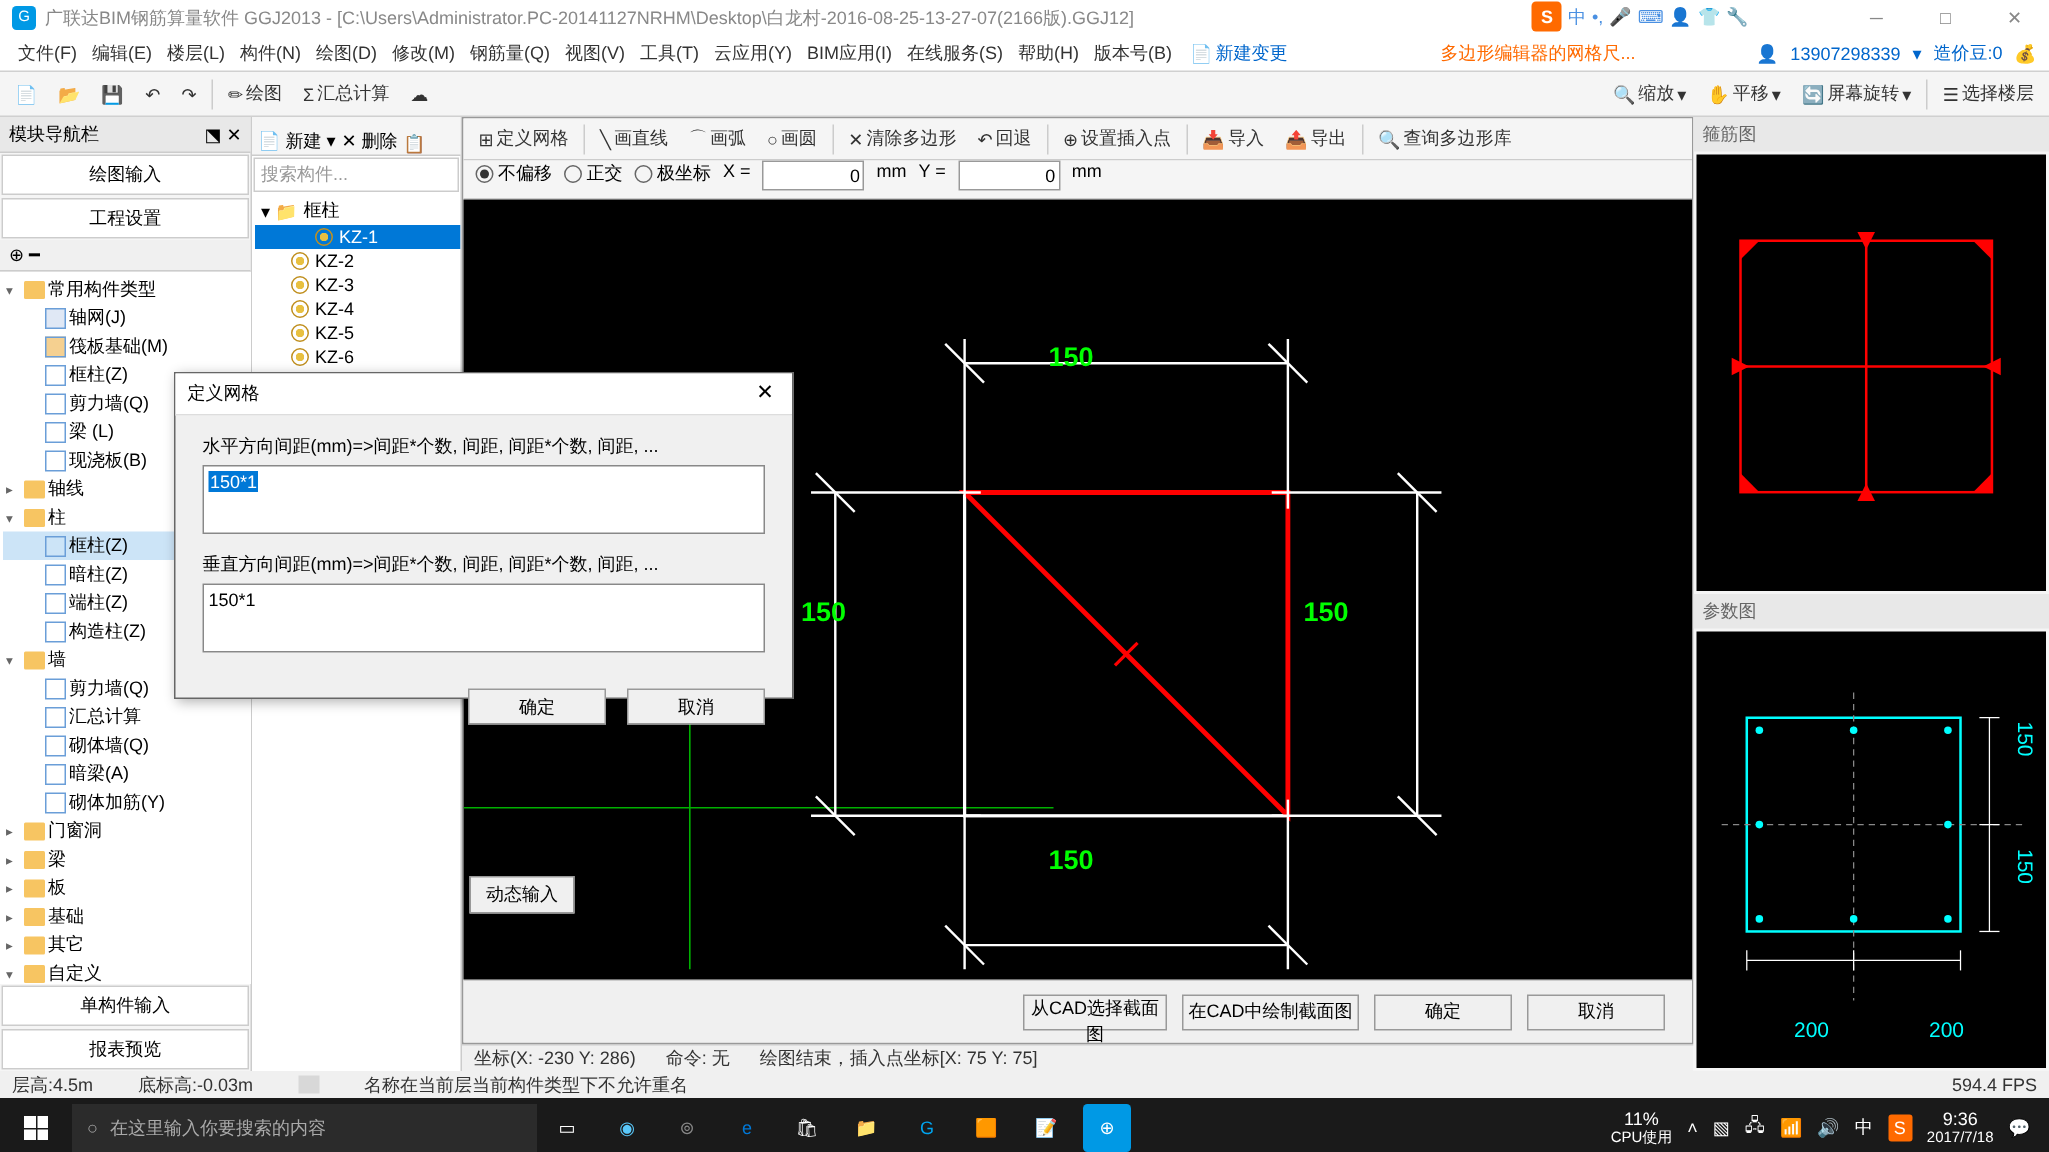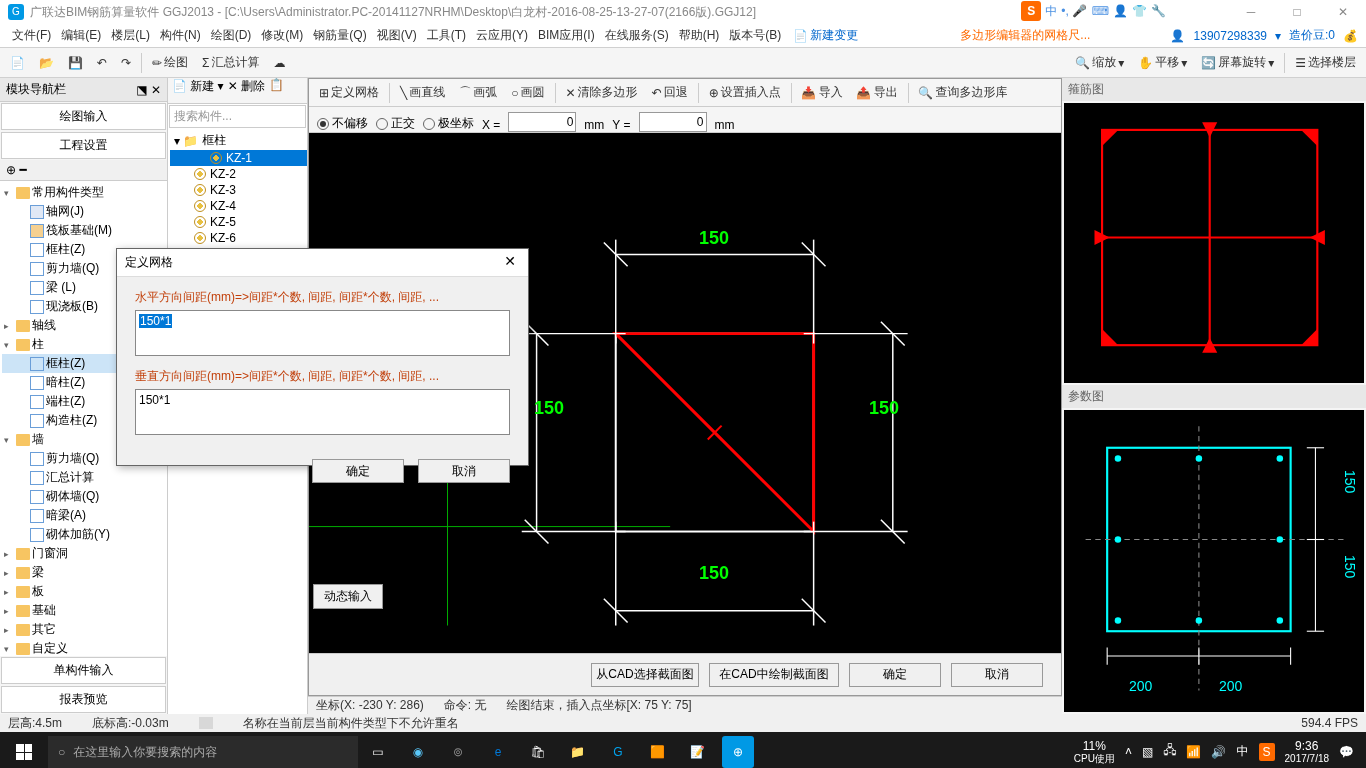--- a/index.html
+++ b/index.html
@@ -21,59 +21,59 @@
 .panel-header{background:#e8e8e8;padding:3px 6px;display:flex;align-items:center;justify-content:space-between;border-bottom:1px solid #ccc}
 .panel-btn{text-align:center;padding:4px;border:1px solid #ccc;background:#fff;margin:1px}
 .panel-btn.active{background:#fff}
 .tree{flex:1;overflow:auto;background:#fff;padding:2px}
 .tree-node{padding:1px 2px;display:flex;align-items:center;gap:2px;white-space:nowrap}
 .tree-indent2{padding-left:28px}
 .fold-icon{width:10px;height:10px;color:#666;font-size:9px}
 .folder-icon{width:14px;height:12px;background:#f7c562;border-radius:1px}
 .item-icon{width:14px;height:14px;border:1px solid #6a9ed8;display:inline-block}
 .mid-panel{width:140px;background:#fff;border-right:1px solid #ccc;display:flex;flex-direction:column}
-.mid-toolbar{height:26px;display:flex;align-items:flex-start;gap:4px;padding:0 4px;border-bottom:1px solid #ccc;background:#f5f5f5}
+.mid-toolbar{height:26px;display:flex;align-items:flex-end;gap:4px;padding:0 4px;border-bottom:1px solid #ccc;background:#f5f5f5}
 .search-box{border:1px solid #ccc;padding:2px 4px;color:#999;margin:1px}
 .kz-list{flex:1;overflow:auto;padding:2px;padding-right:0}
 .kz-item{padding:1px 4px;display:flex;align-items:center;gap:4px}
 .kz-item.selected{background:#0078d7;color:#fff}
 .gear{width:12px;height:12px;background:radial-gradient(circle,#e8c040 40%,transparent 41%);border:1px solid #c09020;border-radius:50%}
 .center{flex:1;display:flex;flex-direction:column;background:#fff}
 .poly-editor{flex:1;display:flex;flex-direction:column;border:1px solid #999}
 .poly-title{background:#f0f0f0;padding:4px 8px;border-bottom:1px solid #ccc;color:#555}
 .poly-toolbar{height:28px;background:#f5f5f5;display:flex;align-items:center;padding:0 6px;gap:6px;border-bottom:1px solid #ccc}
-.poly-toolbar2{height:26px;background:#f5f5f5;display:flex;align-items:flex-end;padding:0 8px;gap:8px;border-bottom:1px solid #ccc}
+.poly-toolbar2{height:26px;background:#f5f5f5;display:flex;align-items:flex-start;padding:0 8px;gap:8px;border-bottom:1px solid #ccc}
 .radio{display:flex;align-items:center;gap:3px}
 .radio-dot{width:12px;height:12px;border:1px solid #666;border-radius:50%;display:flex;align-items:center;justify-content:center}
 .radio-dot.checked::after{content:"";width:6px;height:6px;background:#333;border-radius:50%}
 .num-input{width:68px;border:1px solid #999;padding:2px;text-align:right;background:#fff}
 .canvas-wrap{flex:1;display:flex}
 .canvas{flex:1;background:#000;position:relative}
 .dim-text{position:absolute;color:#00ff00;font-size:18px;font-weight:bold;font-family:Arial}
 .dim-text2{position:absolute;color:#00ffff;font-size:14px;font-family:Arial}
 .bottom-btns{height:42px;display:flex;justify-content:flex-end;align-items:center;gap:10px;padding:0 18px;background:#f0f0f0;border-top:1px solid #ccc}
 .dlg-btn{width:92px;height:24px;border:1px solid #999;background:#f0f0f0}
 .dyn-input{position:absolute;bottom:44px;left:4px;border:1px solid #999;background:#f0f0f0;padding:3px 10px}
-.right-panel{width:304px;background:#f5f5f5;display:flex;flex-direction:column}
+.right-panel{width:237px;background:#f5f5f5;display:flex;flex-direction:column}
 .right-header{background:#e8e8e8;padding:3px 6px;color:#666}
 .right-canvas{flex:1;background:#000;margin:2px;position:relative}
 .status-bar{height:18px;background:#f0f0f0;display:flex;align-items:center;padding:0 8px;color:#333;border-top:1px solid #ccc;gap:20px}
 .status2{height:18px;background:#f0f0f0;display:flex;align-items:center;padding:0 8px;color:#333;gap:30px}
 .taskbar{height:40px;background:#1a1a1a;display:flex;align-items:center;color:#fff}
 .start{width:48px;height:40px;display:flex;align-items:center;justify-content:center}
 .win-logo{width:16px;height:16px;display:grid;grid-template-columns:1fr 1fr;grid-template-rows:1fr 1fr;gap:1px}
 .win-logo span{background:#fff}
 .search-bar{width:310px;height:32px;background:#2b2b2b;display:flex;align-items:center;padding:0 10px;color:#aaa;gap:8px}
 .task-icon{width:40px;height:40px;display:flex;align-items:center;justify-content:center}
 .tray{margin-left:auto;display:flex;align-items:center;gap:10px;padding-right:12px;color:#fff}
 .dialog{position:absolute;left:116px;top:248px;width:413px;height:218px;background:#f0f0f0;border:1px solid #666;box-shadow:2px 2px 8px rgba(0,0,0,0.3);z-index:100}
 .dlg-title{height:28px;display:flex;align-items:center;justify-content:space-between;padding:0 8px;background:#fff;border-bottom:1px solid #ddd}
 .dlg-close{width:20px;height:20px;text-align:center;font-size:14px}
 .dlg-body{padding:12px 18px}
-.dlg-label{margin-bottom:4px;color:#c2410c}
+.dlg-label{margin-bottom:4px;color:#000000}
 .dlg-input{width:100%;height:46px;border:1px solid #888;background:#fff;padding:3px;margin-bottom:12px}
 .dlg-input .sel{background:#0078d7;color:#fff;padding:0 1px}
 .dlg-footer{display:flex;justify-content:flex-end;gap:14px;padding:0 18px}
 svg{display:block}
 </style>
 </head>
 <body>
 
 <div class="title-bar">
   <span class="title-icon">G</span>
@@ -422,22 +422,22 @@
             </g>
           </svg>
           <div class="dim-text" style="top:95px;left:390px">150</div>
           <div class="dim-text" style="top:265px;left:225px">150</div>
           <div class="dim-text" style="top:265px;left:560px">150</div>
           <div class="dim-text" style="top:430px;left:390px">150</div>
           <div class="dyn-input">动态输入</div>
         </div>
       </div>
       <div class="bottom-btns">
-        <button class="dlg-btn" style="width:108px">从CAD选择截面图</button>
-        <button class="dlg-btn" style="width:130px">在CAD中绘制截面图</button>
+        <button class="dlg-btn" style="width:96px">从CAD选择截面图</button>
+        <button class="dlg-btn" style="width:118px">在CAD中绘制截面图</button>
         <button class="dlg-btn">确定</button>
         <button class="dlg-btn">取消</button>
       </div>
     </div>
     <div class="status-bar">
       <span>坐标(X: -230 Y: 286)</span>
       <span>命令: 无</span>
       <span>绘图结束，插入点坐标[X: 75 Y: 75]</span>
     </div>
   </div>

